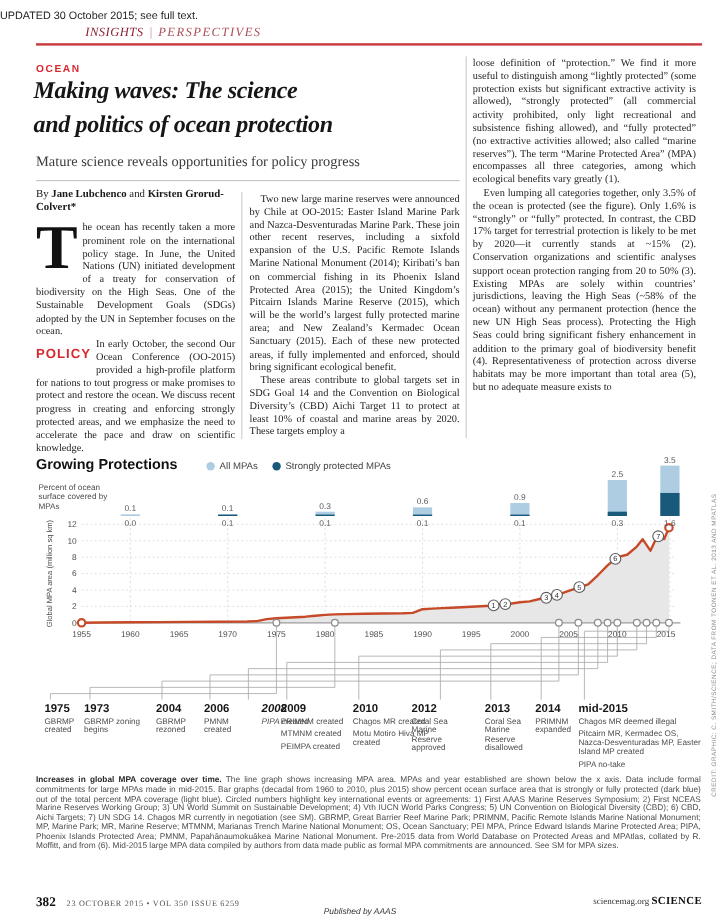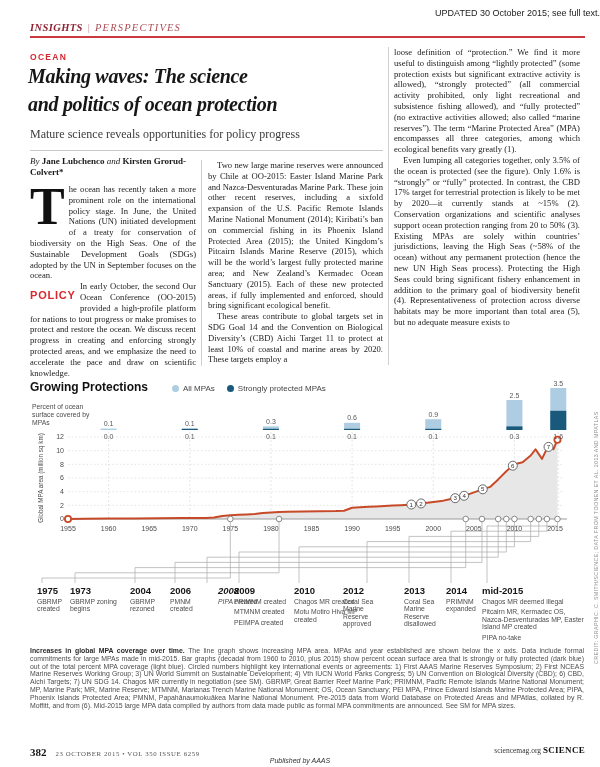--- a/index.html
+++ b/index.html
@@ -1,31 +1,31 @@
 <!DOCTYPE html>
 <html><head>
 <meta charset="utf-8">
 <style>
   html,body{margin:0;padding:0;background:#fff;}
   .page{position:relative;width:600px;height:767px;background:#fff;overflow:hidden;font-family:"Liberation Serif",serif;color:#1a1a1a;}
-  .banner{position:absolute;top:8px;left:0;width:100%;text-align:right;font-family:"Liberation Sans",sans-serif;font-size:9px;color:#222;}
+  .banner{position:absolute;top:8px;left:0;width:100%;text-align:left;font-family:"Liberation Sans",sans-serif;font-size:9px;color:#222;}
   .masthead{position:absolute;top:22px;left:30px;font-style:italic;font-size:10.5px;}
-  .mh-insights{font-weight:bold;color:#8e2133;letter-spacing:.4px;}
+  .mh-insights{font-weight:normal;color:#8e2133;letter-spacing:.4px;margin-left:41px;}
   .mh-div{color:#c08a90;margin:0 5px;font-style:normal;}
   .mh-persp{color:#ad4e56;letter-spacing:1.2px;}
   .red-rule{position:absolute;top:36px;left:30px;width:555px;height:2px;background:#c9393d;}
   .kicker{position:absolute;top:52px;left:30px;font-family:"Liberation Sans",sans-serif;font-weight:bold;font-size:8.5px;letter-spacing:1.3px;color:#d7282f;}
   .title{position:absolute;top:62px;left:28px;width:372px;margin:0;font-weight:bold;font-style:italic;font-size:20px;line-height:28px;letter-spacing:-.3px;color:#161616;}
   .subtitle{position:absolute;top:127px;left:30px;width:360px;font-size:12px;color:#3c3c3c;}
   .grey-rule{position:absolute;top:150px;left:30px;width:353px;height:1px;background:#c8c8c8;}
   .colrule{position:absolute;width:1px;background:#d0d0d0;}
   #colrule1{left:201px;top:160px;height:206px;}
   #colrule2{left:388px;top:47px;height:318px;}
   .byline{position:absolute;top:156px;left:30px;width:165px;font-size:9px;line-height:11px;}
-  .byline .it{font-style:italic;margin-top:15px;}
+  .byline .it{margin-top:15px;}
   .byline .bd{font-weight:bold;}
   .col{position:absolute;font-size:8.6px;line-height:10.8px;text-align:justify;color:#222;}
   #col1{left:30px;top:184px;width:166px;}
   #col2{left:208px;top:160px;width:175px;}
   #col3{left:394px;top:47px;width:186px;}
   .col p{margin:0;}
   .col p.ind{text-indent:9px;}
   .dropcap{float:left;font-weight:bold;font-size:52px;line-height:42px;padding:2px 4px 0 0;color:#111;}
   .policy{float:left;width:44px;margin:9px 6px 2px 0;font-family:"Liberation Sans",sans-serif;font-weight:bold;font-size:11px;letter-spacing:.8px;color:#d7282f;}
   .figure{position:absolute;left:30px;top:378px;width:556px;height:268px;font-family:"Liberation Sans",sans-serif;}

